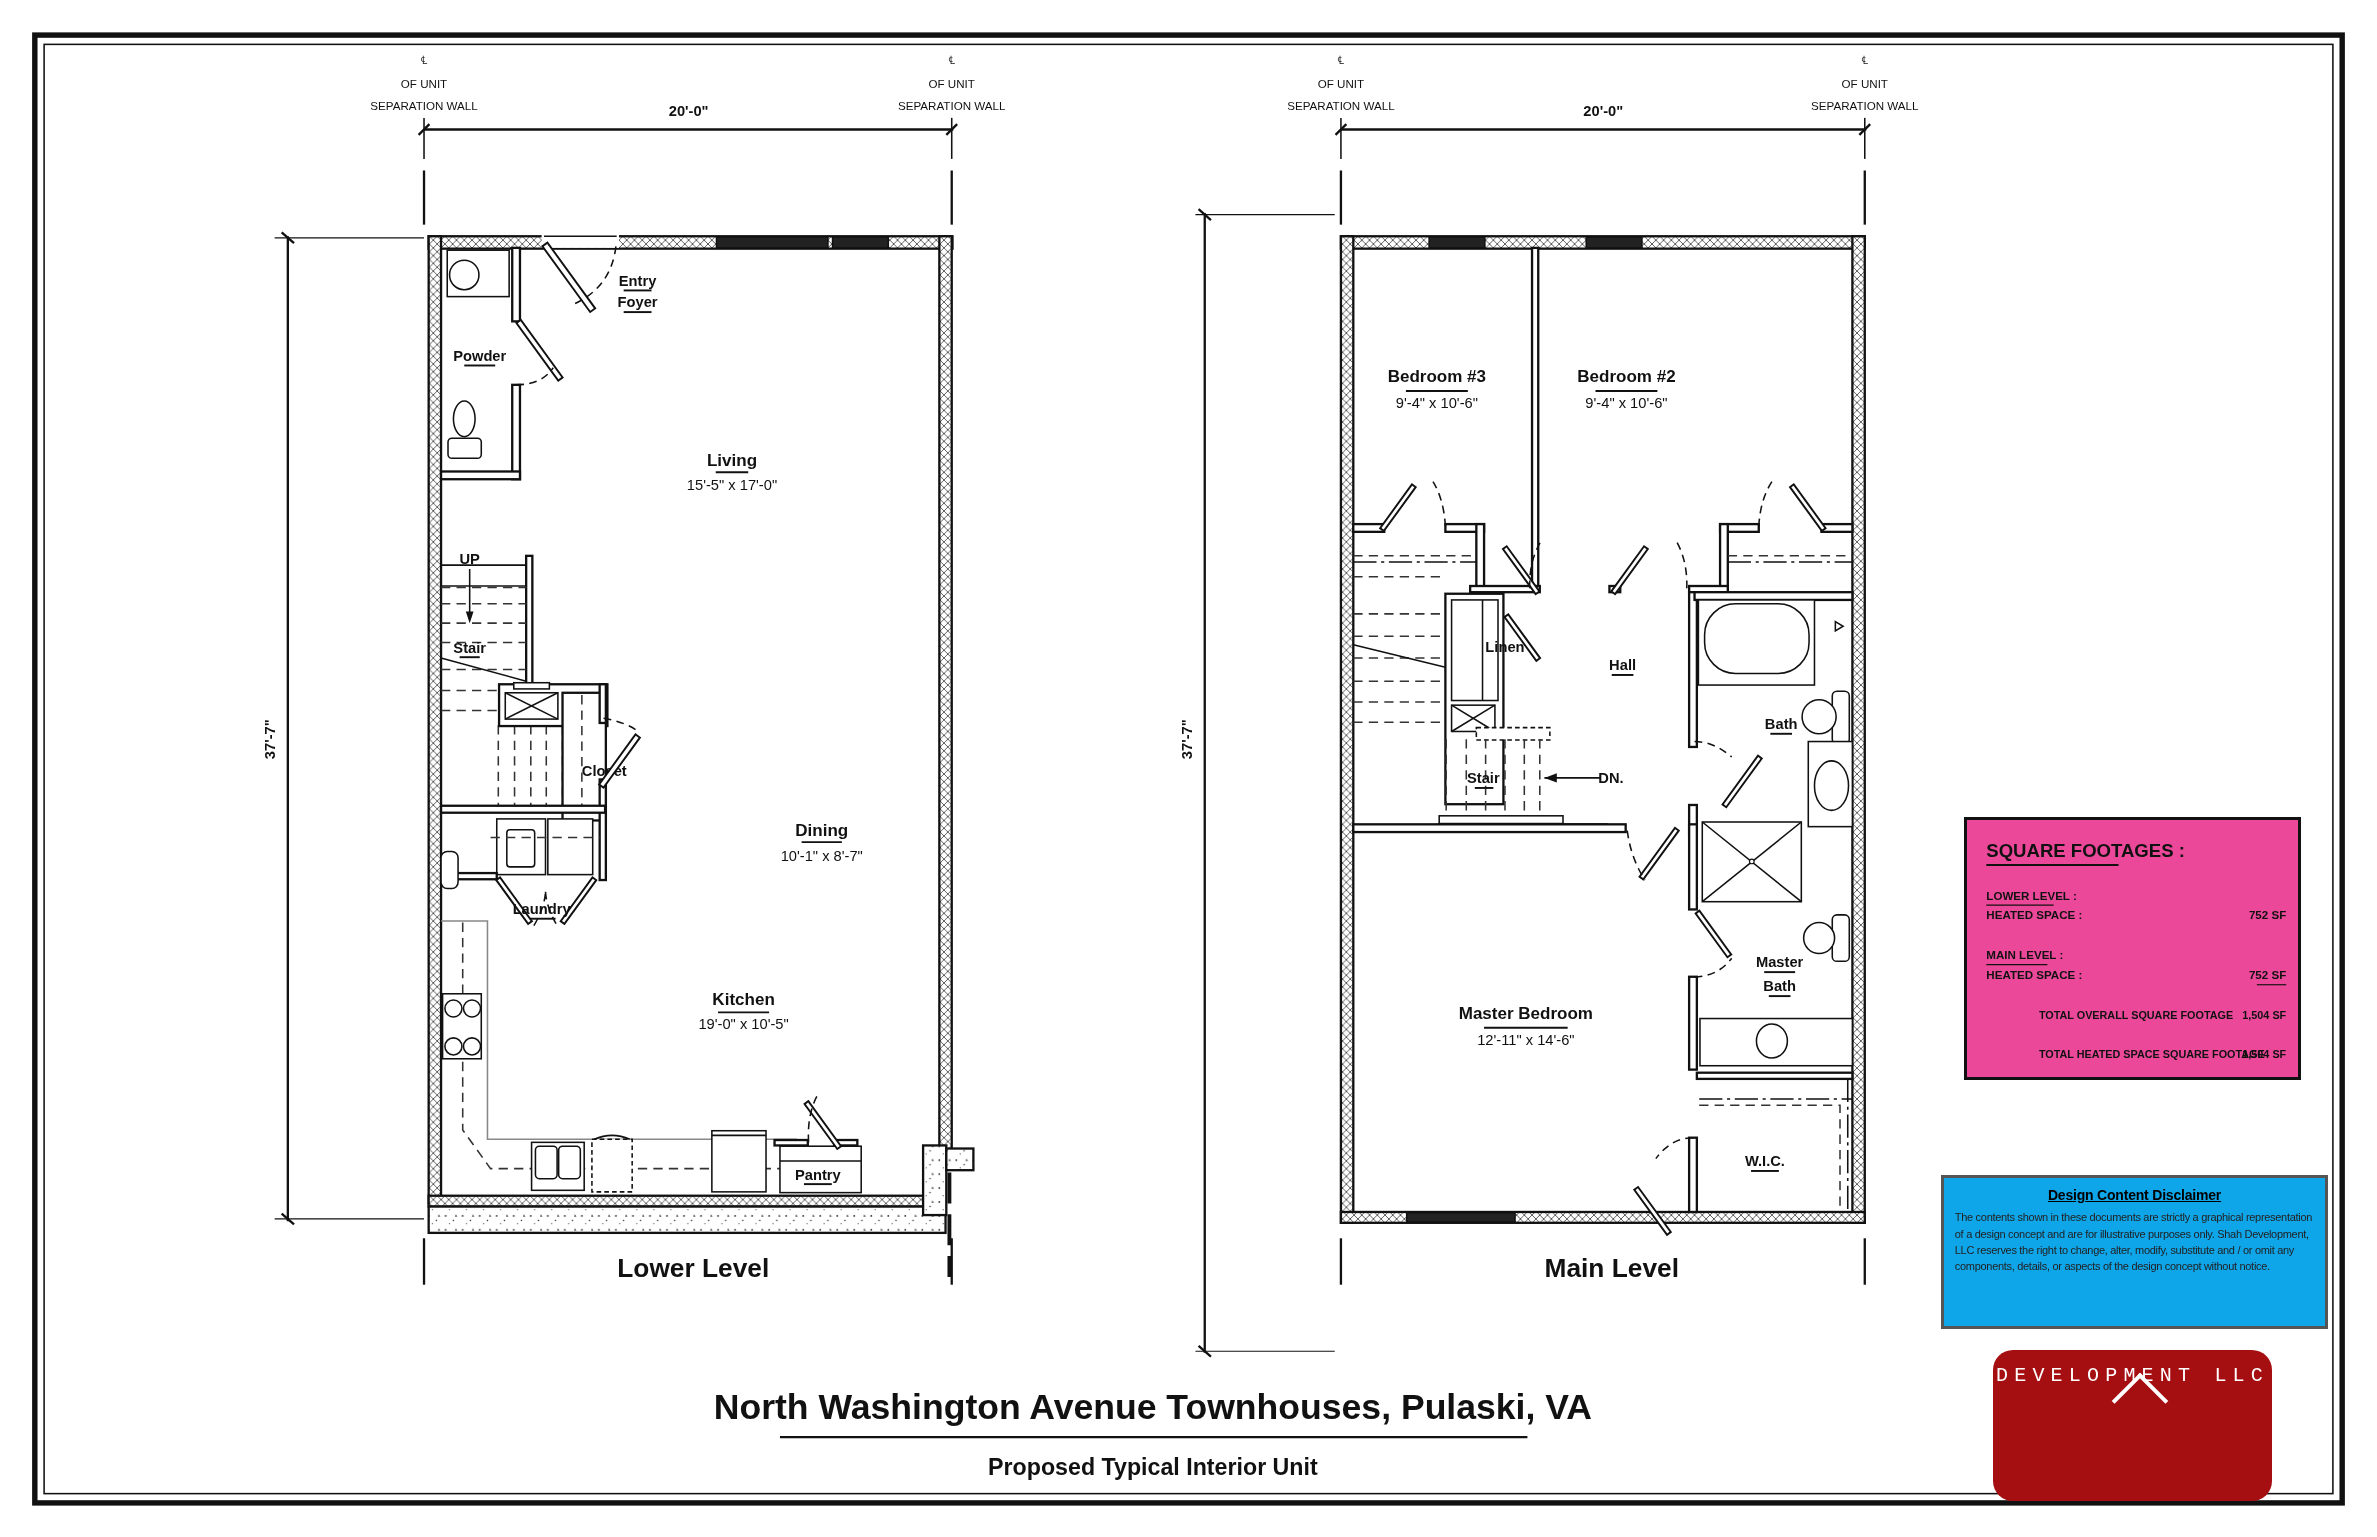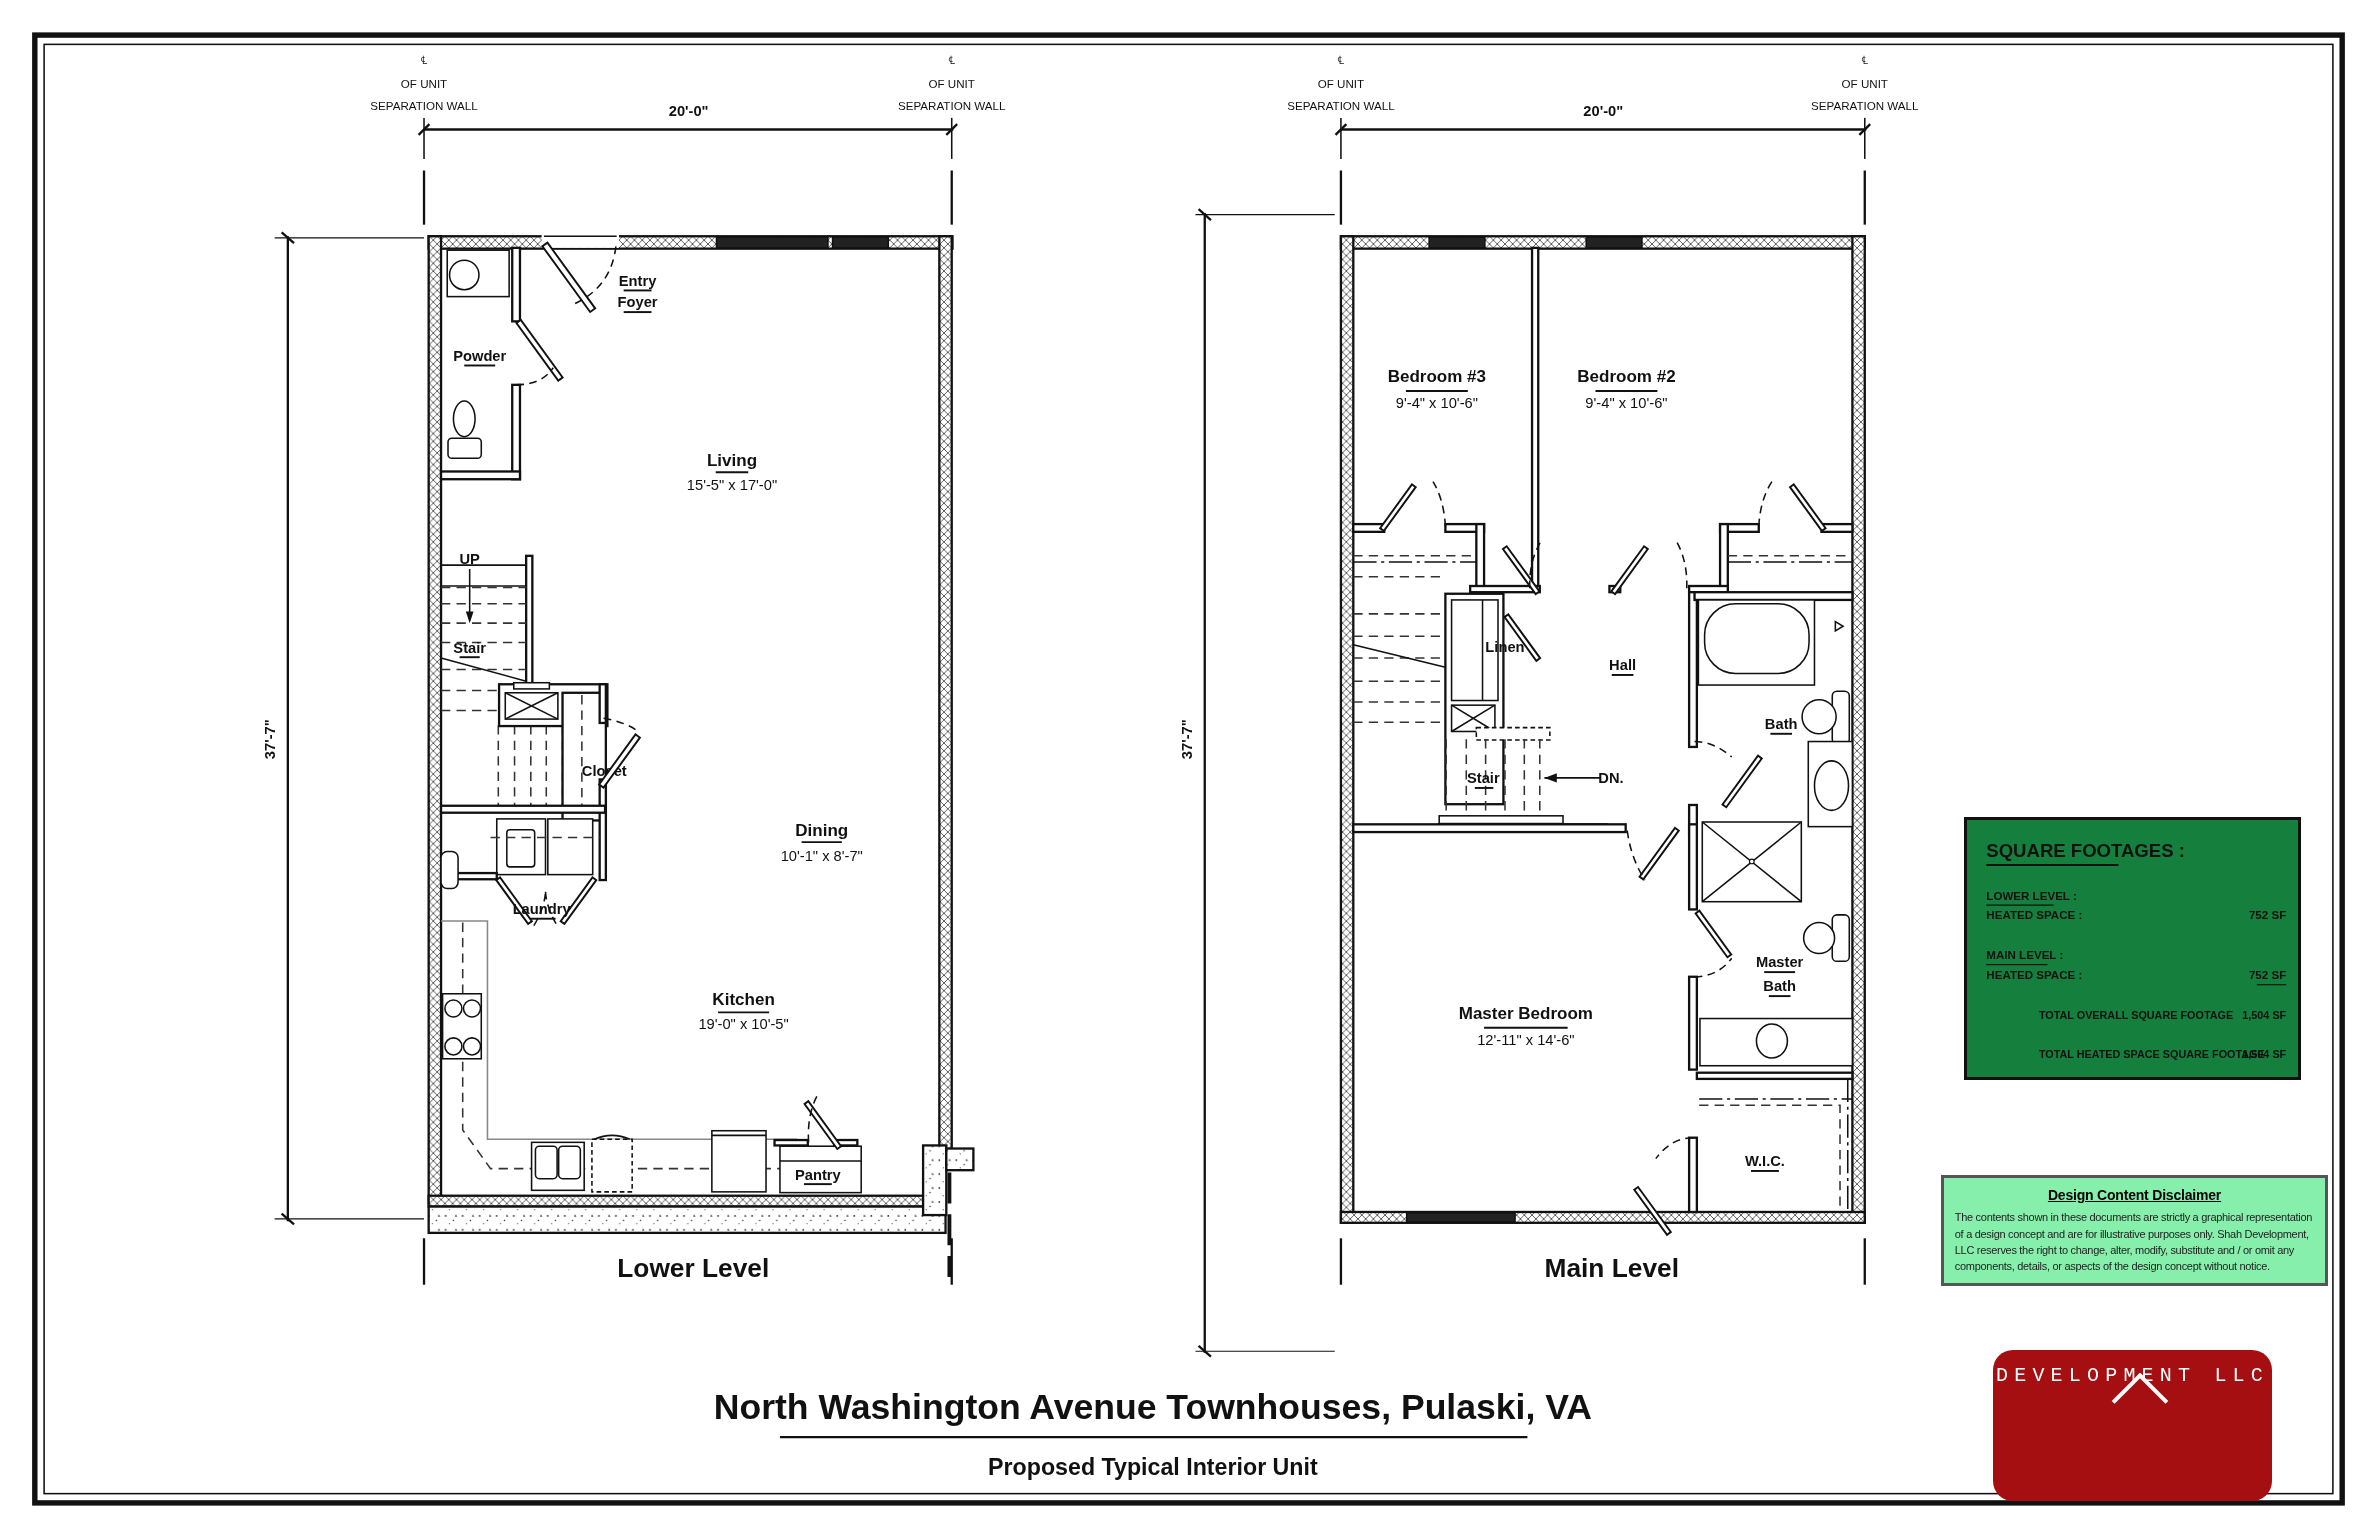--- a/index.html
+++ b/index.html
@@ -15,24 +15,24 @@
   .hatchwall { fill:url(#hatch); stroke:#111; stroke-width:3; }
   .thin { fill:none; stroke:#111; stroke-width:2; }
   .dash { fill:none; stroke:#333; stroke-width:2; stroke-dasharray:12 8; }
   .gray { fill:none; stroke:#888; stroke-width:2; }
   .door { fill:#fff; stroke:#111; stroke-width:2.5; }
   .swing { fill:none; stroke:#111; stroke-width:2; stroke-dasharray:10 7; }
   .fix { fill:#fff; stroke:#111; stroke-width:2; }
   .win { fill:#222; stroke:#111; stroke-width:2; }
   .ul { stroke:#111; stroke-width:2.5; }
   .conc { fill:url(#dots); stroke:#111; stroke-width:3; }
-  #disclaimer-box { position:absolute; left:1941px; top:1175px; width:387px; height:111px; border:3.9px solid #555; box-sizing:border-box; background:#86efac; padding:7.7px 10.8px; }
+  #disclaimer-box { position:absolute; left:1941px; top:1175px; width:387px; height:154px; border:3.9px solid #555; box-sizing:border-box; background:#0ea5e9; padding:7.7px 10.8px; }
   #disclaimer-title { text-align:center; font-weight:bold; font-size:14px; text-decoration:underline; margin:1.5px 0 6.2px; font-family:"Liberation Sans", sans-serif; letter-spacing:-0.2px; }
   #disclaimer-text { font-size:11px; line-height:16.3px; font-family:"Liberation Sans", sans-serif; color:#222; letter-spacing:-0.3px; }
-  #sqft-box { position:absolute; left:1964px; top:817px; width:337px; height:263px; border:3.1px solid #111; box-sizing:border-box; background:#15803d; }
+  #sqft-box { position:absolute; left:1964px; top:817px; width:337px; height:263px; border:3.1px solid #111; box-sizing:border-box; background:#ec4899; }
   #logo { position:absolute; left:1993px; top:1350px; width:279px; height:151px; background:#A50F12; border-radius:20px; color:#fff; text-align:center; }
   #logo-word { font-family:"Liberation Serif", "DejaVu Serif", serif; font-size:91px; line-height:91px; margin-top:17px; letter-spacing:1.5px; position:relative; }
   #logo-sub { font-family:Liberation Mono, monospace; font-size:20px; letter-spacing:6.2px; margin-top:-3.1px; }
   #logo-roof { position:absolute; left:127px; top:14px; width:36px; height:36px; border-left:4.6px solid #fff; border-top:4.6px solid #fff; transform:rotate(45deg); }
 </style>
 </head>
 <body>
 
 <svg width="2377" height="1538" viewBox="0 0 3072 1987">
   <defs>

